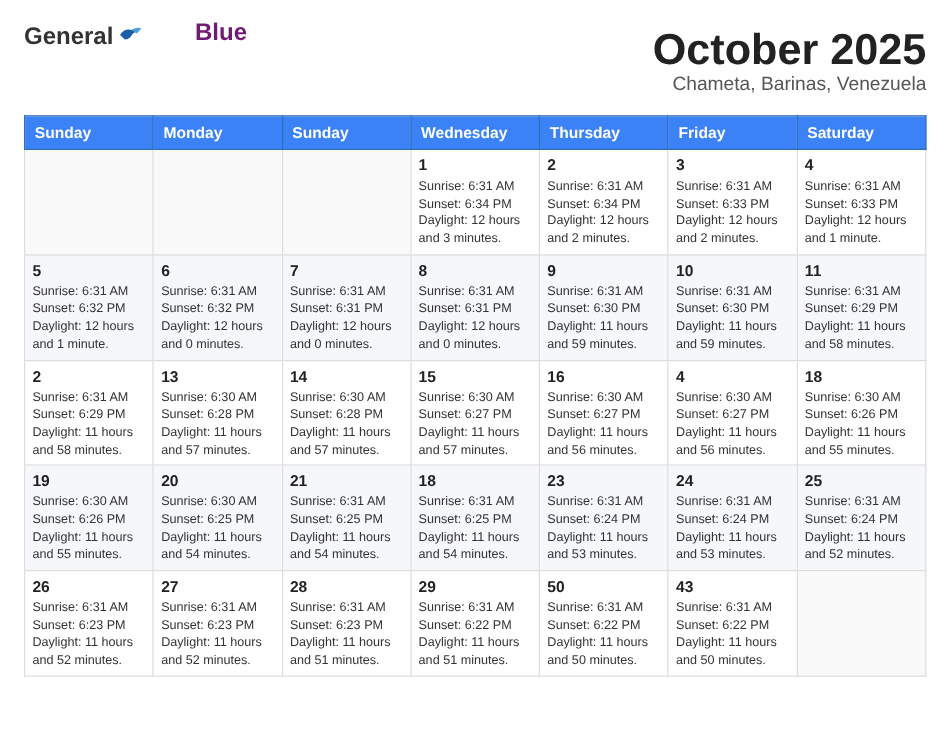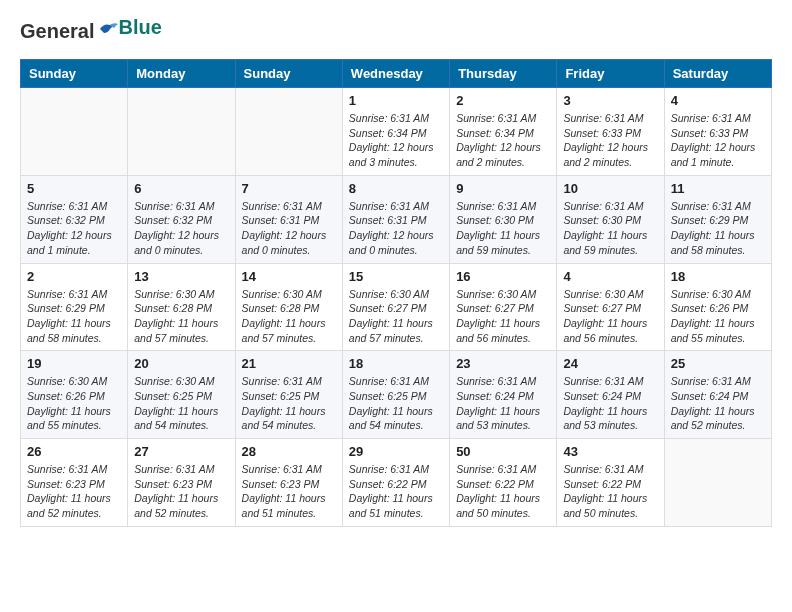--- a/index.html
+++ b/index.html
@@ -32,21 +32,21 @@
     .location-title {
       font-size: 16px;
       color: #555;
     }
     .calendar {
       width: 100%;
       border-collapse: collapse;
       border: 1px solid #ccc;
     }
     .calendar th {
-      background-color: #0369a1;
+      background-color: #3b82f6;
       color: #fff;
       text-align: left;
       padding: 6px 8px;
       font-size: 13px;
       border: 1px solid #2f6fba;
     }
     .calendar td {
       vertical-align: top;
       padding: 5px 6px;
       border: 1px solid #ddd;
@@ -65,41 +65,42 @@
       font-size: 13px;
       font-weight: bold;
       color: #222;
       display: block;
       margin-bottom: 3px;
     }
     .day-info {
       font-size: 10.5px;
       color: #333;
       line-height: 1.4;
-      font-style: italic;
     }
     .empty-cell {
       background: #f9f9f9 !important;
     }
   </style>
 </head>
 <body>
 
 <div class="header">
   <div class="logo">
     <div style="display:flex; align-items:center;">
       <span style="font-size:20px; font-weight:bold; color:#333;">General</span>
       <svg width="22" height="18" viewBox="0 0 22 18" style="margin-left:2px; margin-bottom:4px;">
         <path d="M4 8 Q8 2 14 4 Q18 2 20 5 Q16 5 14 8 Q12 12 8 12 Z" fill="#1a5fa8"></path>
         <path d="M14 4 Q18 1 22 3 Q19 5 18 7 Q16 6 14 4Z" fill="#4a9fd4"></path>
       </svg>
     </div>
-    <span style="font-size:20px; font-weight:bold; color:#0f766e; margin-top:-4px;">Blue</span>
+    <span style="font-size:20px; font-weight:bold; color:#701a75; margin-top:-4px;margin-left:44px;">Blue</span>
   </div>
   <div class="title-section">
+    <div class="month-title">October 2025</div>
+    <div class="location-title">Chameta, Barinas, Venezuela</div>
   </div>
 </div>
 
 <table class="calendar">
   <thead>
     <tr>
     <th>Sunday</th>
         <th>Monday</th>
         <th>Sunday</th>
         <th>Wednesday</th>

